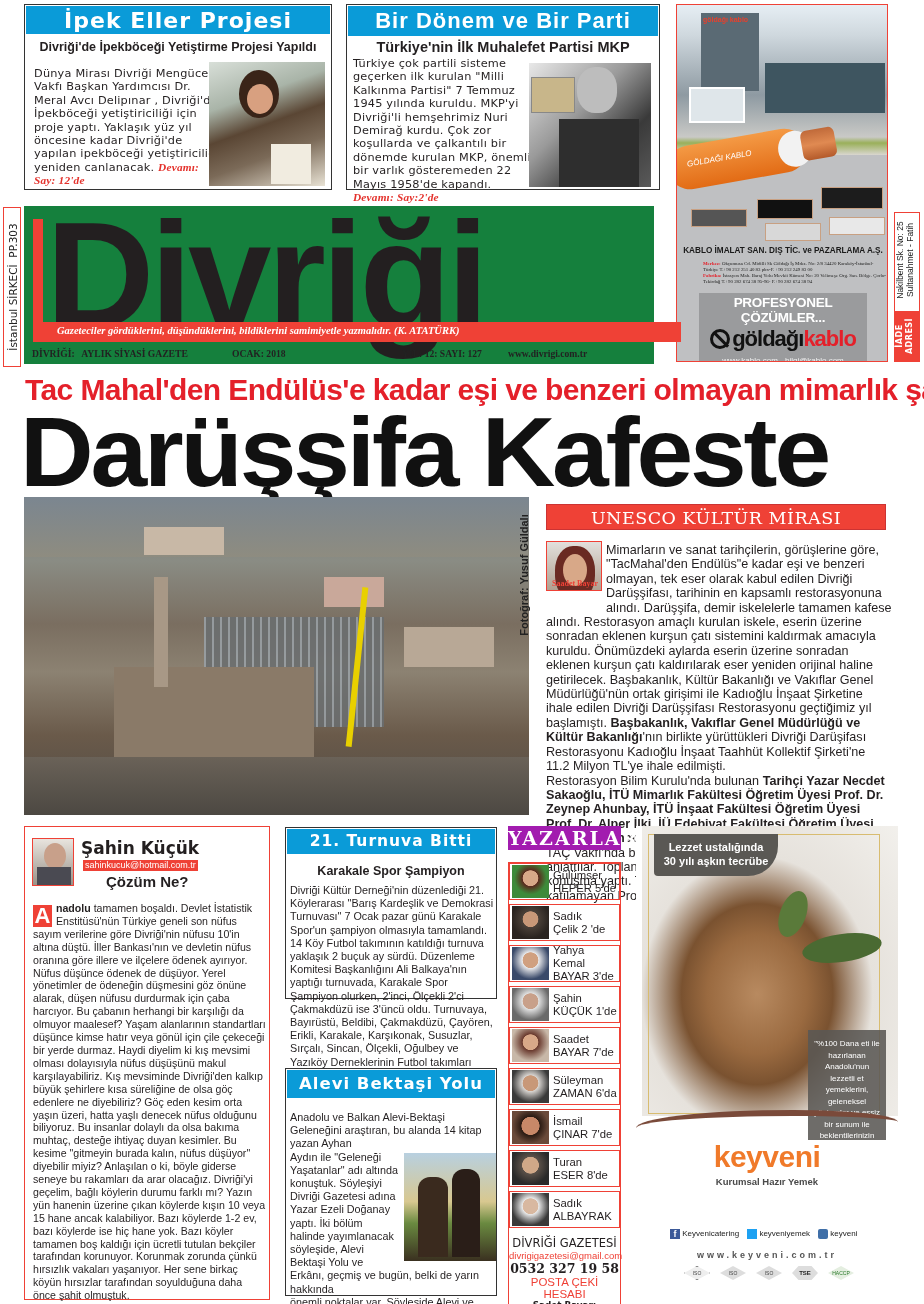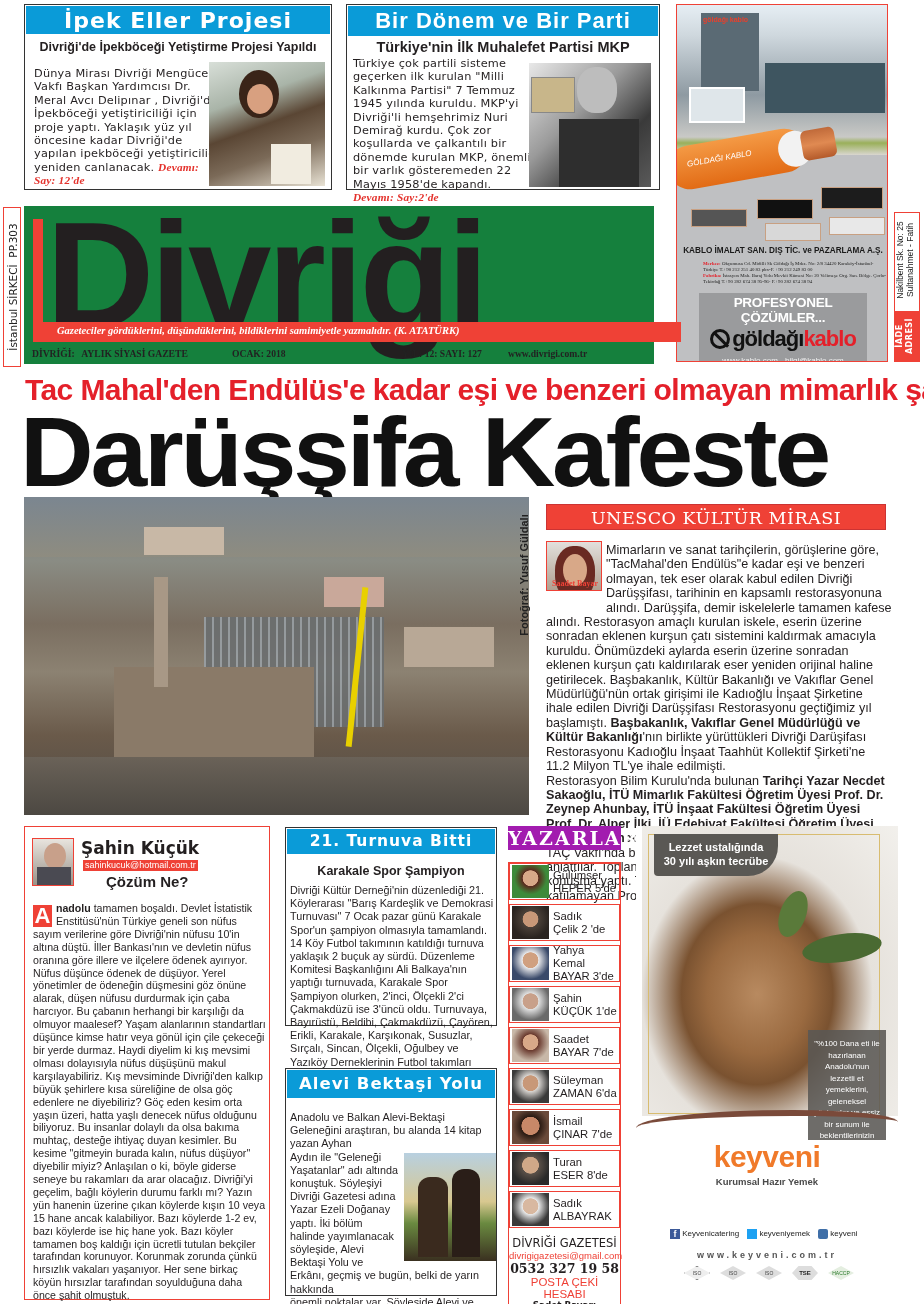--- a/index.html
+++ b/index.html
@@ -176,21 +176,21 @@
   </div>
   <div style="position:absolute;left:56px;top:11px;font-family:'DejaVu Sans',sans-serif;font-weight:bold;font-size:17px;color:#231f20;">Şahin Küçük</div>
   <div style="position:absolute;left:58px;top:33px;background:#ef4136;color:#fff;font-size:9px;padding:0 2px;line-height:11px;">sahinkucuk@hotmail.com.tr</div>
   <div style="position:absolute;left:81px;top:46px;font-weight:bold;font-size:15px;color:#231f20;">Çözüm Ne?</div>
   <div class="colbody" style="position:absolute;left:8px;top:75px;width:234px;">
     <span style="float:left;width:19px;height:22px;background:#ef4136;color:#fff;font-size:22px;line-height:22px;text-align:center;margin:3px 4px 0 0;font-weight:bold;">A</span><b>nadolu</b><span> tamamen boşaldı. Devlet İstatistik Enstitüsü'nün Türkiye geneli son nüfus sayım verilerine göre Divriği'nin nüfusu 10'in altına düştü. İller Bankası'nın ve devletin nüfus oranına göre illere ve ilçelere ödenek ayırıyor. Nüfus düşünce ödenek de düşüyor. Yerel yönetimler de ödeneğin düşmesini göz önüne alarak, düşen nüfusu durdurmak için çaba harcıyor. Bu çabanın herhangi bir karşılığı da olmuyor maalesef? Yaşam alanlarının standartları düşünce kimse hatır veya gönül için çile çekeceği bir yerde durmaz. Haydi diyelim ki kış mevsimi olması dolayısıyla nüfus düşüşünü makul karşılayabiliriz. Kış mevsiminde Divriği'den kalkıp büyük şehirlere kısa süreliğine de olsa göç edenlere ne diyebiliriz? Göç eden kesim orta yaşın üzeri, hatta yaşlı denecek nüfus olduğunu biliyoruz. Bu insanlar dolaylı da olsa bakıma muhtaç, desteğe ihtiyaç duyan kesimler. Bu kesime "gitmeyin burada kalın, nüfus düşüyor" diyebilir miyiz? Anlaşılan o ki, böyle giderse seneye bu rakamları da arar olacağız. Divriği'yi geçelim, bağlı köylerin durumu farklı mı? Yazın yün hanenin üzerine çıkan köylerde kışın 10 veya 15 hane ancak kalabiliyor. Bazı köylerde 1-2 ev, bazı köylerde ise hiç hane yok. Bazı köyler tamamen boş kaldığı için ücretli tutulan bekçiler tarafından korunuyor. Korunmak zorunda çünkü hırsızlık vakaları yaşanıyor. Her sene birkaç köyün hırsızlar tarafından soyulduğuna daha önce şahit olmuştuk.</span><br>
     <span>Geçtiğimiz günlerde Divriği Belediyesi Başkanı Hakan Gök nüfus düşüşünü göz önüne alarak bir açıklama yaptı. Açıklamada, Divriği'nin büyük şehirlere göre  yaşam ve sağlık standartlarının daha güzel olduğunu ifade ederek, her mevsim Divriği'de kalınmasını önerdi. Yaşamın temiz hava ve temiz sudan ibaret olmadığın unutmamak gerekir. Durum sanıldığı gibi kolay olsaydı bu istek yerine gelirdi zaten.! Ayrıca yerel yönetimlerin görevi, park, bahçe, çöp veya parketaşı döşemekten ibaret olmasa gerek.!</span>
   </div>
 </div>
 
-<div class="abs topbox" style="left:285px;top:827px;width:212px;height:199px;">
+<div class="abs topbox" style="left:285px;top:827px;width:212px;height:172px;">
   <div class="bluehead" style="margin:1px;height:25px;line-height:25px;font-size:15.5px;">21. Turnuva Bitti</div>
   <div class="subhead" style="font-size:12.5px;margin-top:10px;">Karakale Spor Şampiyon</div>
   <div class="colbody" style="position:absolute;left:4px;top:56px;width:206px;font-size:10.8px;line-height:13.2px;">
     <span>Divriği Kültür Derneği'nin düzenlediği 21. Köylerarası "Barış Kardeşlik ve Demokrasi Turnuvası" 7 Ocak pazar günü Karakale Spor'un şampiyon olmasıyla tamamlandı.  14 Köy Futbol takımının katıldığı turnuva yaklaşık 2 buçuk ay sürdü. Düzenleme Komitesi Başkanlığını Ali Balkaya'nın yaptığı turnuvada, Karakale Spor Şampiyon olurken, 2'inci, Ölçekli 2'ci Çakmakdüzü ise 3'üncü oldu. Turnuvaya, Bayırüstü, Beldibi, Çakmakdüzü, Çayören, Erikli, Karakale, Karşıkonak, Susuzlar, Sırçalı, Sincan, Ölçekli, Oğulbey ve Yazıköy Derneklerinin Futbol takımları katıldı.</span><br>
     <span class="devam" style="margin-left:6px;">Devamı: Say: 10'da</span>
   </div>
 </div>
 
 <div class="abs topbox" style="left:285px;top:1068px;width:212px;height:228px;">
   <div class="bluehead" style="margin:1px;height:28px;line-height:28px;font-size:16.5px;">Alevi Bektaşi Yolu</div>

